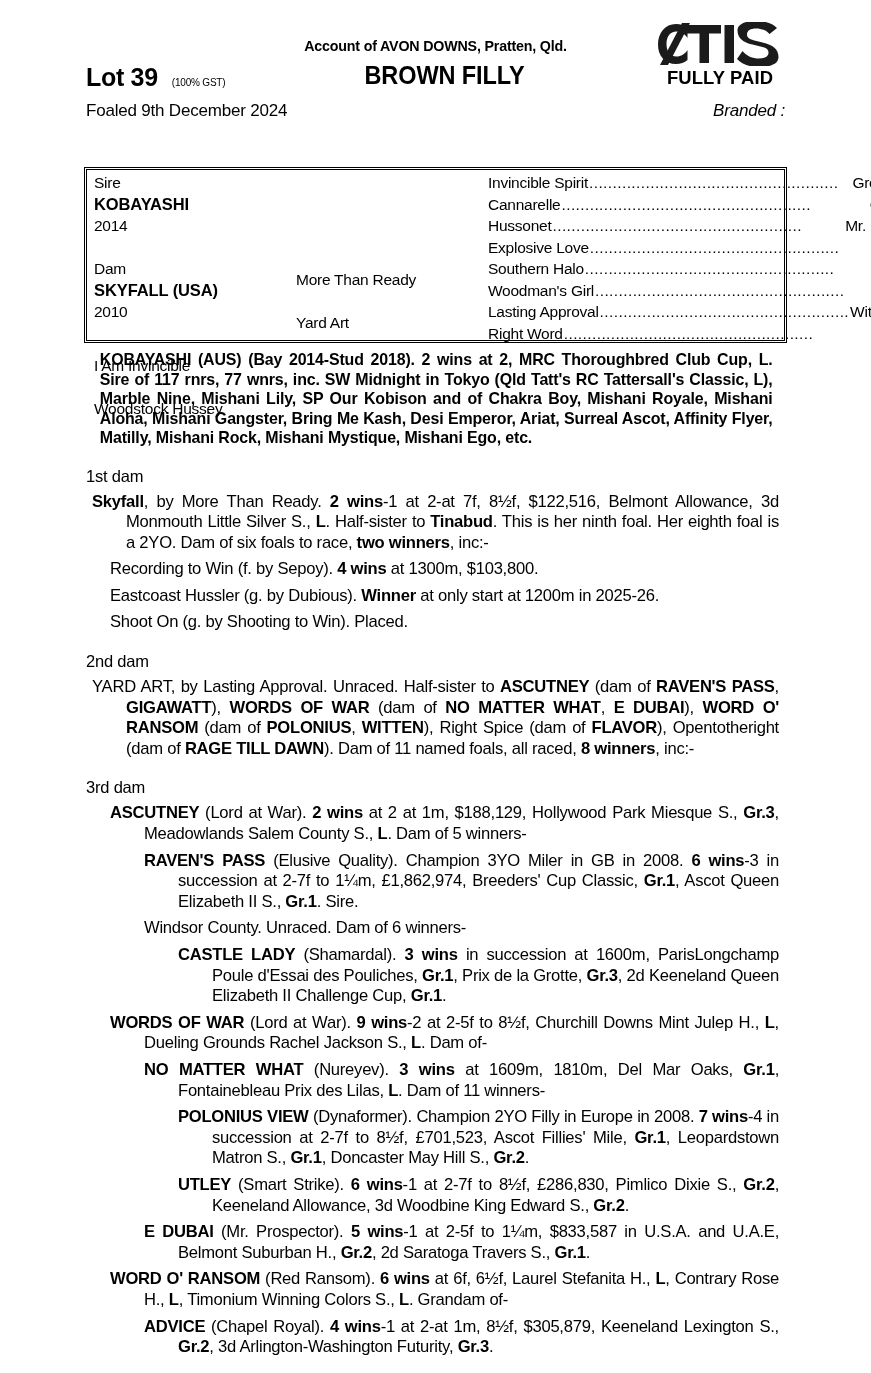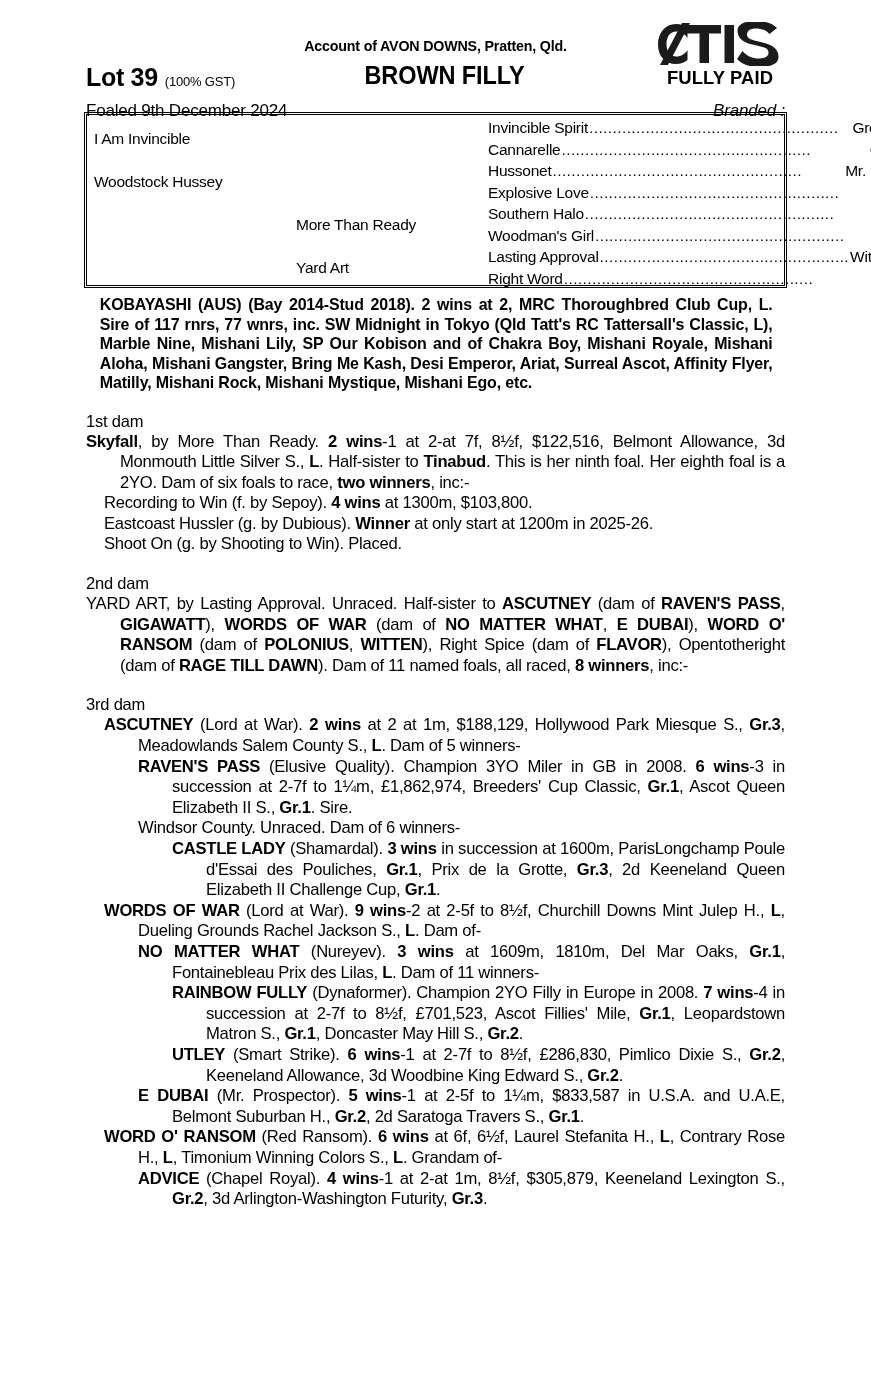--- a/index.html
+++ b/index.html
@@ -19,21 +19,21 @@
     position: relative;
     width: 871px;
     height: 1373px;
     box-sizing: border-box;
     padding: 0 86px;
   }
 
   
   .header {
     position: relative;
-    height: 111px;
+    height: 166px;
   }
   .account-line {
     position: absolute;
     left: 0;
     right: 0;
     top: 37px;
     text-align: center;
     font-weight: bold;
     font-size: 15.5px;
     letter-spacing: -0.2px;
@@ -46,22 +46,22 @@
     top: 63px;
     display: flex;
     align-items: baseline;
   }
   .lot-number {
     font-size: 25px;
     font-weight: bold;
     letter-spacing: -0.3px;
   }
   .lot-gst {
-    font-size: 13px;
-    margin-left: 7px;
+    font-size: 10px;
+    margin-left: 14px;
     letter-spacing: -0.2px;
   }
   .colour-sex {
     position: absolute;
     left: 0;
     right: 0;
     top: 61px;
     text-align: center;
     font-size: 25px;
     font-weight: bold;
@@ -166,21 +166,21 @@
 
   
   .dam-section { margin-top: 19px; }
   .dam-heading {
     font-size: 16.5px;
     font-weight: normal;
     letter-spacing: -0.2px;
     margin-bottom: 1px;
   }
   p.ped-para {
-    margin: 0;
+    margin: 6px;
     font-size: 16.6px;
     line-height: 20.6px;
     letter-spacing: -0.25px;
     text-align: justify;
     text-justify: inter-word;
   }
   p.ped-para.nojust { text-align: left; }
   .lv0h { padding-left: 34px; text-indent: -34px; }
   .lv1 { padding-left: 52px;  text-indent: -34px; }
   .lv2 { padding-left: 86px;  text-indent: -34px; }
@@ -221,20 +221,29 @@
 
         <path d="M225 24 C219 17 209 13 198 13 C187 13 180 17 180 25 C180 32 186 35 199 38 L211 41 C232 46 243 54 243 70 C243 83 229 90 203 90 C184 90 169 84 160 74 L171 58 C179 68 191 73 204 73 C216 73 223 69 223 61 C223 54 217 51 203 48 L191 45 C172 41 161 32 161 17 C161 4 176 -2 199 -2 C217 -2 231 3 240 12 Z" fill="#1b1b1b"></path>
       </svg>
       <span class="logo-sub">FULLY PAID</span>
     </div>
   </div>
 
   <div class="ped-table">
     <div class="ped-grid">
 
+      <div class="ped-cell">
+        <div>Sire</div>
+        <div class="ped-name">KOBAYASHI</div>
+        <div>2014</div>
+        <div style="height:21.5px"></div>
+        <div>Dam</div>
+        <div class="ped-name">SKYFALL (USA)</div>
+        <div>2010</div>
+      </div>
 
       <div class="ped-cell ped-row2">
         <div>I Am Invincible</div>
         <div>Woodstock Hussey</div>
       </div>
 
       <div class="ped-cell ped-col3" style="grid-column:3; grid-row:1;">
         <div class="leader">
           <span class="lead-l">Invincible Spirit</span>
           <span class="dots">.....................................................</span>
@@ -300,21 +309,21 @@
         <p class="ped-para lv0h">YARD ART, by Lasting Approval. Unraced. Half-sister to <b>ASCUTNEY</b> (dam of <b>RAVEN'S PASS</b>, <b>GIGAWATT</b>), <b>WORDS OF WAR</b> (dam of <b>NO MATTER WHAT</b>, <b>E DUBAI</b>), <b>WORD O' RANSOM</b> (dam of <b>POLONIUS</b>, <b>WITTEN</b>), Right Spice (dam of <b>FLAVOR</b>), Opentotheright (dam of <b>RAGE TILL DAWN</b>). Dam of 11 named foals, all raced, <b>8 winners</b>, inc:-</p>
       </div>
       <div class="dam-section">
         <div class="dam-heading">3rd dam</div>
         <p class="ped-para lv1"><b>ASCUTNEY</b> (Lord at War). <b>2 wins</b> at 2 at 1m, $188,129, Hollywood Park Miesque S., <b>Gr.3</b>, Meadowlands Salem County S., <b>L</b>. Dam of 5 winners-</p>
         <p class="ped-para lv2"><b>RAVEN'S PASS</b> (Elusive Quality). Champion 3YO Miler in GB in 2008. <b>6 wins</b>-3 in succession at 2-7f to 1¼m, £1,862,974, Breeders' Cup Classic, <b>Gr.1</b>, Ascot Queen Elizabeth II S., <b>Gr.1</b>. Sire.</p>
         <p class="ped-para lv2 nojust">Windsor County. Unraced. Dam of 6 winners-</p>
         <p class="ped-para lv3"><b>CASTLE LADY</b> (Shamardal). <b>3 wins</b> in succession at 1600m, ParisLongchamp Poule d'Essai des Pouliches, <b>Gr.1</b>, Prix de la Grotte, <b>Gr.3</b>, 2d Keeneland Queen Elizabeth II Challenge Cup, <b>Gr.1</b>.</p>
         <p class="ped-para lv1"><b>WORDS OF WAR</b> (Lord at War). <b>9 wins</b>-2 at 2-5f to 8½f, Churchill Downs Mint Julep H., <b>L</b>, Dueling Grounds Rachel Jackson S., <b>L</b>. Dam of-</p>
         <p class="ped-para lv2"><b>NO MATTER WHAT</b> (Nureyev). <b>3 wins</b> at 1609m, 1810m, Del Mar Oaks, <b>Gr.1</b>, Fontainebleau Prix des Lilas, <b>L</b>. Dam of 11 winners-</p>
-        <p class="ped-para lv3"><b>RAINBOW FULLY</b> (Dynaformer). Champion 2YO Filly in Europe in 2008. <b>7 wins</b>-4 in succession at 2-7f to 8½f, £701,523, Ascot Fillies' Mile, <b>Gr.1</b>, Leopardstown Matron S., <b>Gr.1</b>, Doncaster May Hill S., <b>Gr.2</b>.</p>
+        <p class="ped-para lv3"><b>POLONIUS VIEW</b> (Dynaformer). Champion 2YO Filly in Europe in 2008. <b>7 wins</b>-4 in succession at 2-7f to 8½f, £701,523, Ascot Fillies' Mile, <b>Gr.1</b>, Leopardstown Matron S., <b>Gr.1</b>, Doncaster May Hill S., <b>Gr.2</b>.</p>
         <p class="ped-para lv3"><b>UTLEY</b> (Smart Strike). <b>6 wins</b>-1 at 2-7f to 8½f, £286,830, Pimlico Dixie S., <b>Gr.2</b>, Keeneland Allowance, 3d Woodbine King Edward S., <b>Gr.2</b>.</p>
         <p class="ped-para lv2"><b>E DUBAI</b> (Mr. Prospector). <b>5 wins</b>-1 at 2-5f to 1¼m, $833,587 in U.S.A. and U.A.E, Belmont Suburban H., <b>Gr.2</b>, 2d Saratoga Travers S., <b>Gr.1</b>.</p>
         <p class="ped-para lv1"><b>WORD O' RANSOM</b> (Red Ransom). <b>6 wins</b> at 6f, 6½f, Laurel Stefanita H., <b>L</b>, Contrary Rose H., <b>L</b>, Timonium Winning Colors S., <b>L</b>. Grandam of-</p>
         <p class="ped-para lv2"><b>ADVICE</b> (Chapel Royal). <b>4 wins</b>-1 at 2-at 1m, 8½f, $305,879, Keeneland Lexington S., <b>Gr.2</b>, 3d Arlington-Washington Futurity, <b>Gr.3</b>.</p>
       </div>
     </div>
 
 </div>
 
 </body></html>

